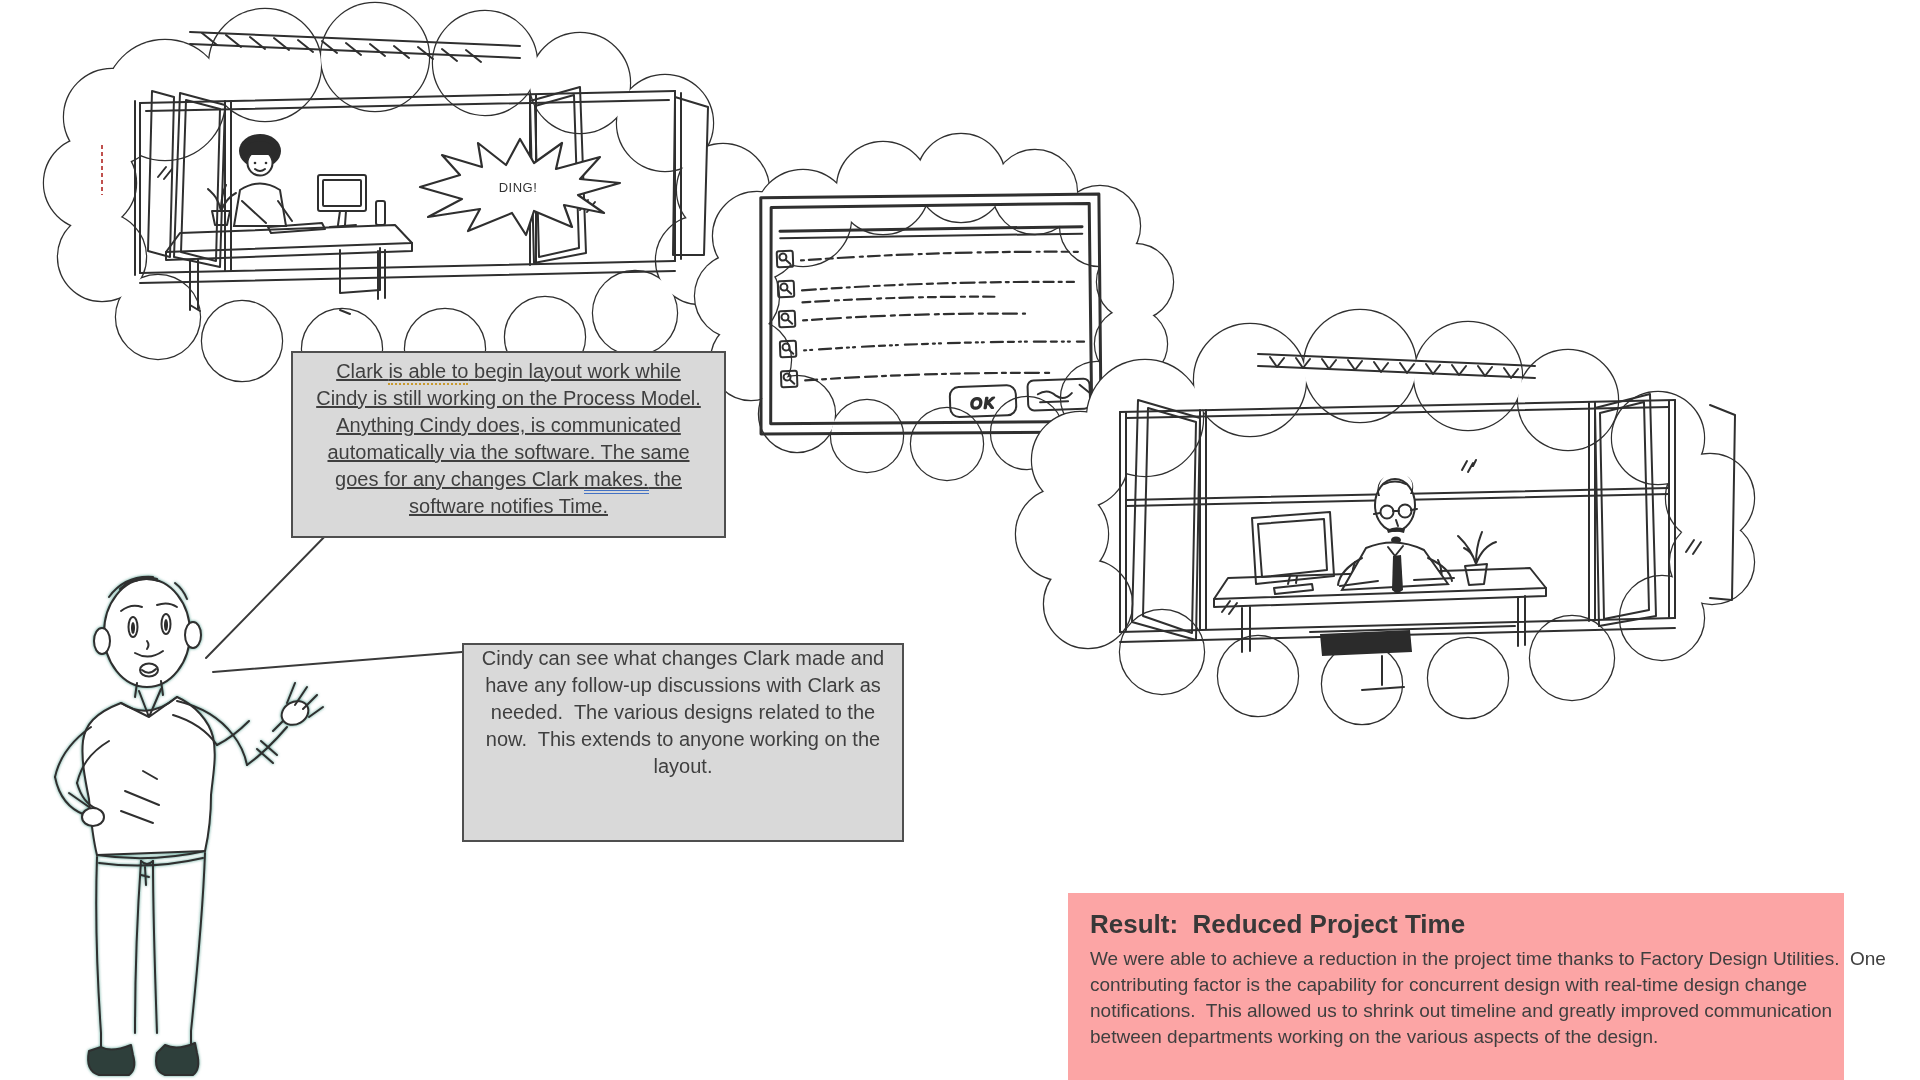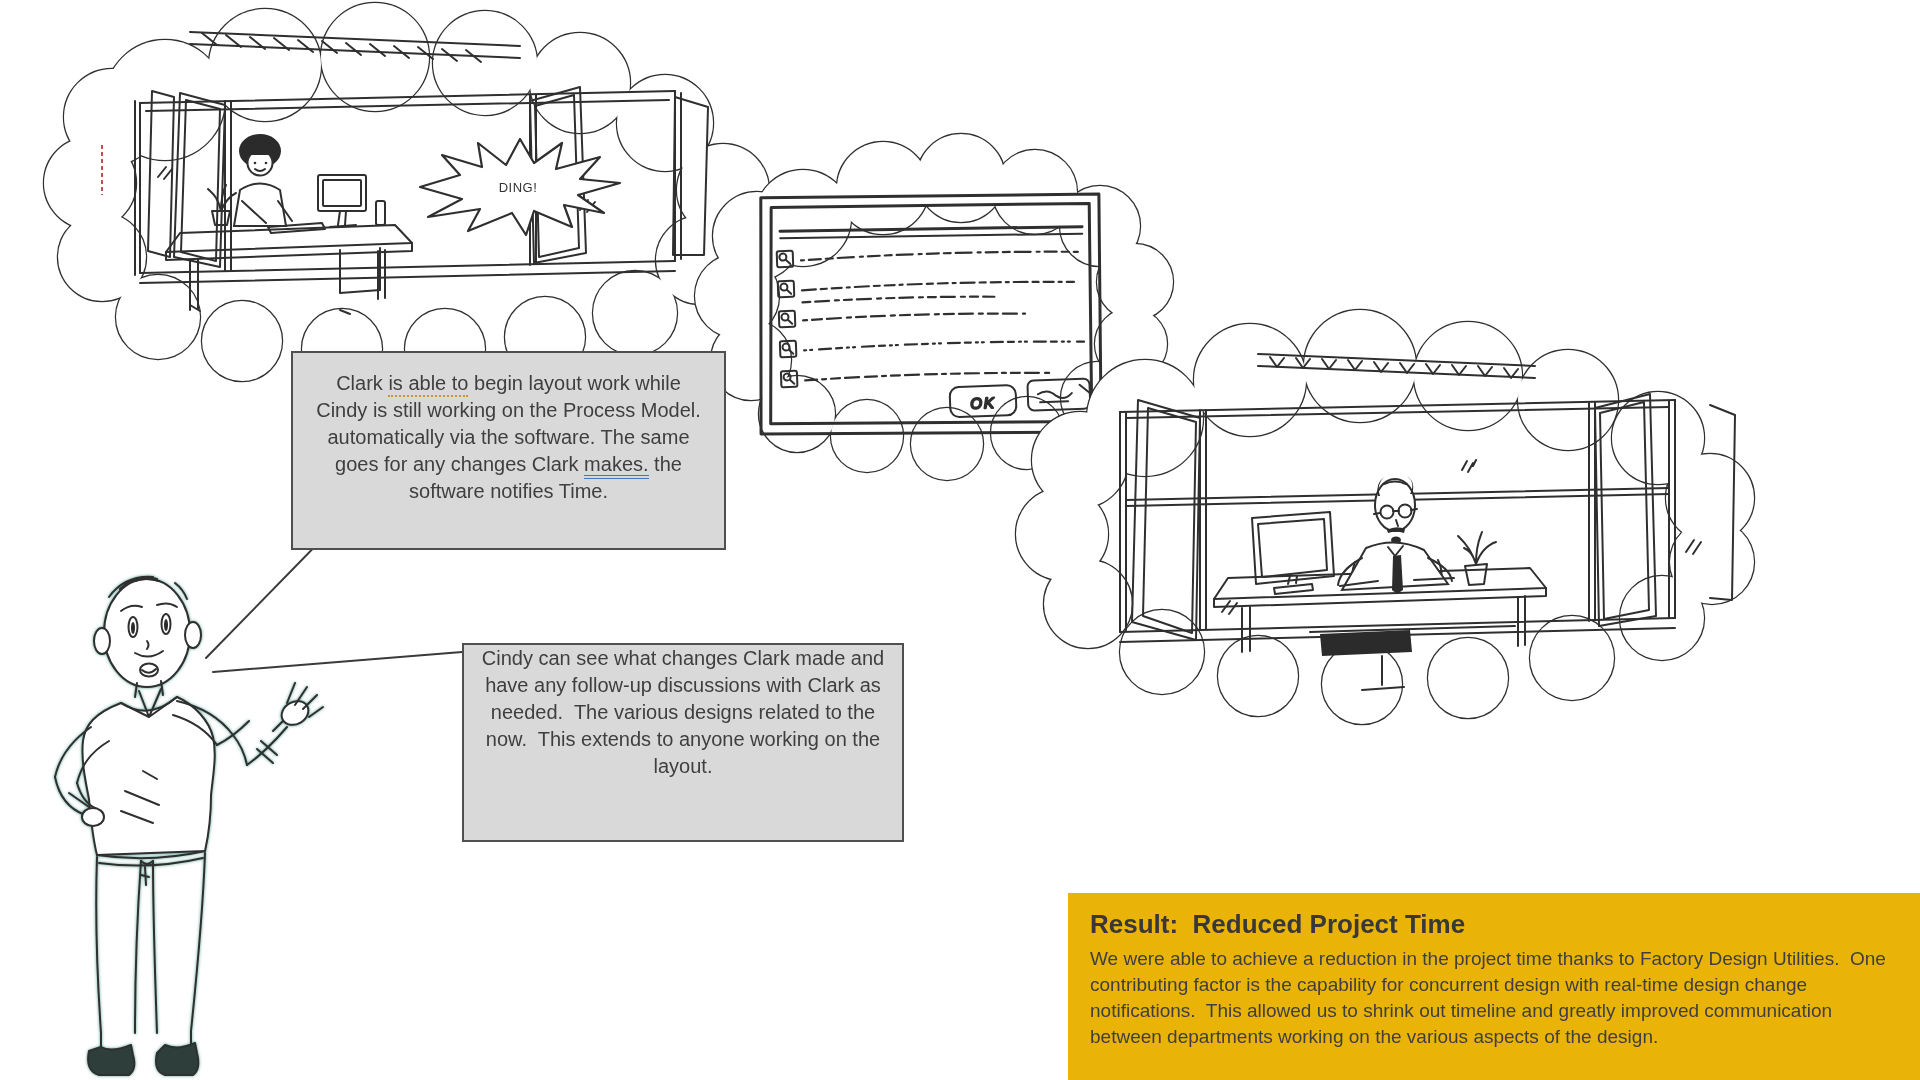--- a/index.html
+++ b/index.html
@@ -1,31 +1,31 @@
 <!DOCTYPE html>
 <html><head>
 <meta charset="utf-8">
 <style>
   html,body{margin:0;padding:0;background:#fff;}
   #page{position:relative;width:1920px;height:1080px;background:#ffffff;overflow:hidden;
-        font-family:"Liberation Sans", sans-serif;}
+        font-family:"Liberation Sans", sans-serif;border-radius:28px;}
   svg{position:absolute;overflow:visible;}
   .ink{stroke:#2f2f2f;stroke-width:2;fill:none;stroke-linecap:round;stroke-linejoin:round;}
   .ink-thick{stroke:#2f2f2f;stroke-width:3;fill:none;stroke-linecap:round;stroke-linejoin:round;}
   .fillwhite{fill:#ffffff;}
   .filldark{fill:#2b2b2b;stroke:none;}
   .callout{position:absolute;background:#d9d9d9;border:2px solid #4f4f4f;
            color:#3f3f3f;text-align:center;font-size:20px;line-height:27px;}
   .callout .cline{display:block;white-space:pre-wrap;}
   .u-spell{border-bottom:2px dotted #c8992e;padding-bottom:1px;}
   .u-gram{border-bottom:4px double #4472c4;}
-  #callout1{left:291px;top:351px;width:431px;height:178px;padding-top:17px;box-sizing:content-box;}
+  #callout1{left:291px;top:351px;width:431px;height:178px;padding-top:5px;box-sizing:content-box;text-decoration:underline;}
   #callout2{left:462px;top:643px;width:438px;height:195px;}
-  #result-panel{position:absolute;left:1068px;top:893px;width:852px;height:187px;
-                background:#eab308;box-sizing:border-box;padding:16px 0 0 22px;color:#3f3f3f;}
+  #result-panel{position:absolute;left:1068px;top:893px;width:776px;height:187px;
+                background:#fca5a5;box-sizing:border-box;padding:16px 0 0 22px;color:#3f3f3f;}
   #result-title{font-size:26px;font-weight:bold;color:#383838;white-space:pre-wrap;margin-bottom:6px;}
   .rline{display:block;font-size:19px;line-height:26px;white-space:pre;}
   #presenter-svg{filter:drop-shadow(0 0 1.5px rgba(46,139,120,0.85));}
   .sketchtext{font-family:"Liberation Sans", sans-serif;fill:#333;}
 </style>
 </head>
 <body>
 
 <div id="page">
 
@@ -373,20 +373,21 @@
       <path d="M116,306 Q122,312 128,306 M120,312 L121,330 M116,320 l8,2"></path>
 
       <path d="M64,496 Q60,516 74,520 L104,520 Q112,514 108,500 L106,490 Q86,498 76,492 Z" fill="#2e3f3b"></path>
       <path d="M132,498 Q128,516 140,520 L168,520 Q176,514 172,498 L170,488 Q152,496 140,490 Z" fill="#2e3f3b"></path>
     </g>
   </svg>
 
   <div class="callout" id="callout1">
     <span class="cline"><span>Clark </span><span class="u-spell">is able to</span><span> begin layout work while</span></span>
     <span class="cline">Cindy is still working on the Process Model.</span>
+    <span class="cline">Anything Cindy does, is communicated</span>
     <span class="cline">automatically via the software. The same</span>
     <span class="cline"><span>goes for any changes Clark </span><span class="u-gram">makes.</span><span> the</span></span>
     <span class="cline">software notifies Time.</span>
   </div>
 
   <div class="callout" id="callout2">
     <span class="cline">Cindy can see what changes Clark made and</span>
     <span class="cline">have any follow-up discussions with Clark as</span>
     <span class="cline">needed.  The various designs related to the</span>
     <span class="cline">now.  This extends to anyone working on the</span>

